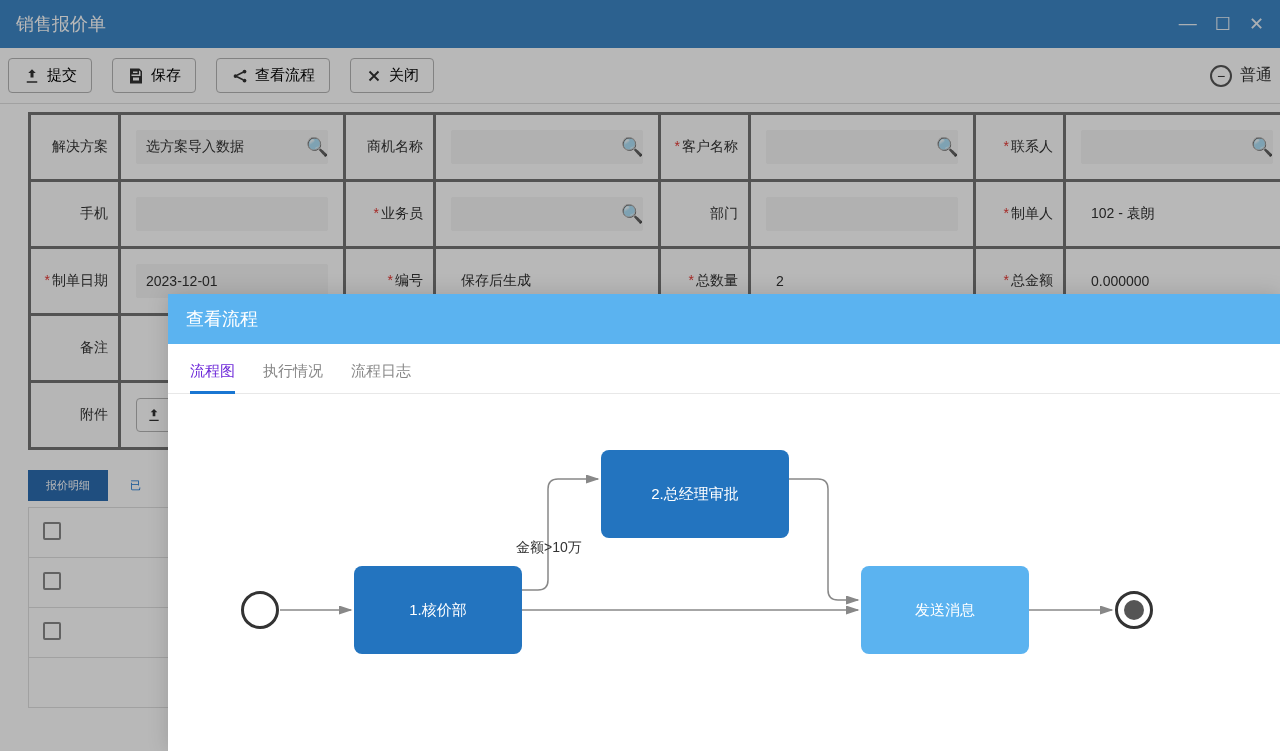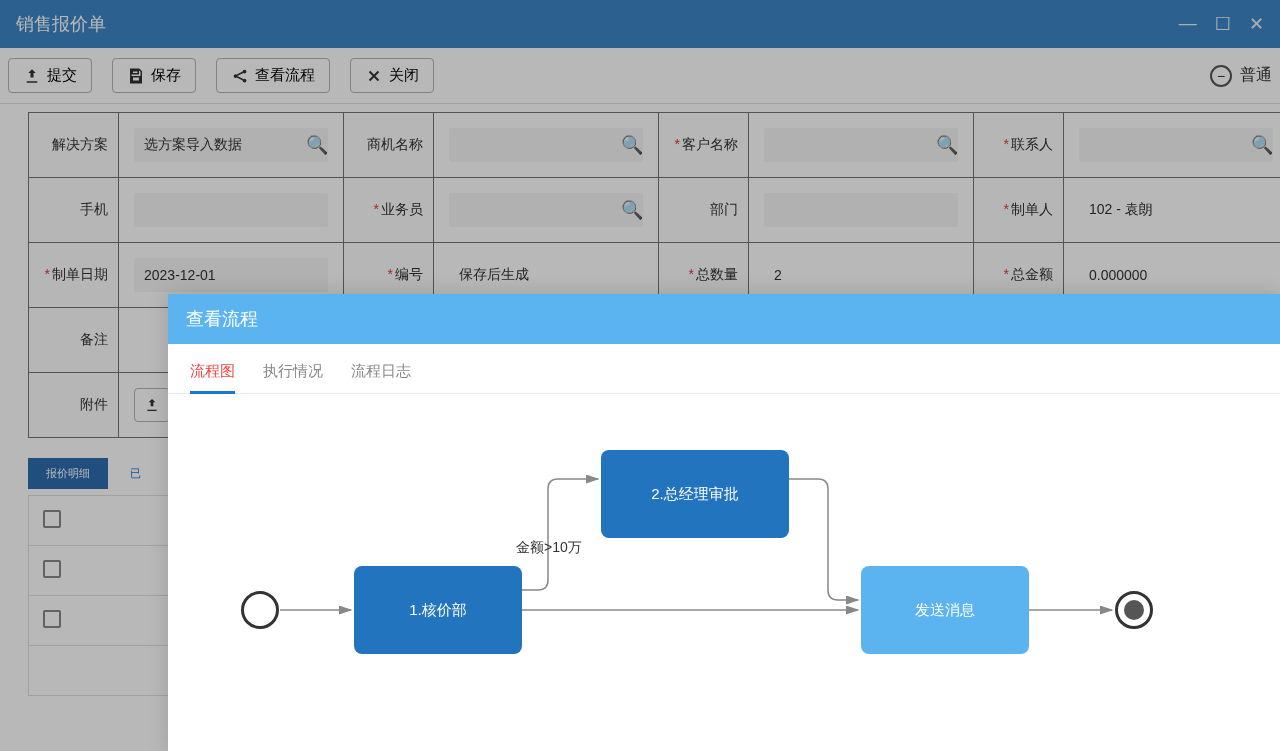--- a/index.html
+++ b/index.html
@@ -13,21 +13,21 @@
 .titlebar-controls span { font-size: 18px; cursor: pointer; opacity: 0.9; }
 
 .toolbar { padding: 10px 8px; display: flex; gap: 20px; align-items: center; border-bottom: 1px solid #e0e0e0; }
 .btn { display: inline-flex; align-items: center; gap: 6px; border: 1px solid #b5b5b5; background: #fff; border-radius: 4px; padding: 7px 14px; font-size: 15px; cursor: pointer; }
 .btn svg, .btn .ico { width: 18px; height: 18px; }
 .toolbar-right { margin-left: auto; display: flex; align-items: center; gap: 8px; font-size: 16px; }
 .toolbar-right .ring { width: 22px; height: 22px; border: 2px solid #555; border-radius: 50%; display: inline-flex; align-items: center; justify-content: center; font-size: 14px; line-height: 1; }
 
 .form-area { padding: 8px 28px; }
 .form-table { width: 100%; border-collapse: collapse; table-layout: fixed; }
-.form-table td { border: 1px solid #737373; padding: 0; height: 54px; vertical-align: middle; }
+.form-table td { border: 3px solid #737373; padding: 0; height: 54px; vertical-align: middle; }
 .form-table td.label { width: 90px; text-align: right; padding: 0 10px; color: #333; background: #fcfcfc; }
 .form-table td.label .req { color: #e53935; margin-right: 2px; }
 .form-table td.value { width: 225px; padding: 15px; position: relative; }
 .form-table td.value input { width: 100%; height: 34px; border: none; background: #f5f5f5; padding: 0 34px 0 10px; font-size: 14px; border-radius: 2px; color: #333; }
 .form-table td.value input.plain { background: transparent; }
 .form-table td.value .search-ico { position: absolute; right: 14px; top: 50%; transform: translateY(-50%); color: #1976d2; font-size: 18px; pointer-events: none; }
 .upload-btn { width: 36px; height: 34px; border: 1px solid #b5b5b5; border-radius: 4px; display: inline-flex; align-items: center; justify-content: center; background: #fff; }
 
 .tabs { display: flex; gap: 4px; margin: 12px 0 0 28px; }
 .tab { padding: 8px 18px; font-size: 11px; cursor: pointer; font-family: Liberation Mono, monospace; }
@@ -39,21 +39,21 @@
 .detail-table .chk { width: 18px; height: 18px; border: 2px solid #888; border-radius: 2px; display: inline-block; }
 
 
 .overlay { position: absolute; inset: 0; background: rgba(0,0,0,0.28); }
 
 
 .modal { position: absolute; left: 168px; top: 294px; right: 0; bottom: 0; background: #fff; display: flex; flex-direction: column; box-shadow: 0 0 20px rgba(0,0,0,0.15); }
 .modal-header { background: #5bb3f0; color: #fff; height: 50px; display: flex; align-items: center; padding: 0 18px; font-size: 18px; }
 .modal-tabs { display: flex; gap: 28px; padding: 18px 22px 0 22px; border-bottom: 1px solid #e8e8e8; }
 .modal-tab { padding-bottom: 12px; font-size: 15px; cursor: pointer; color: #888; position: relative; }
-.modal-tab.active { color: #ef4444; text-align: right; }
+.modal-tab.active { color: #6d28d9; text-align: right; }
 .modal-tab.active::after { content: ""; position: absolute; left: 0; right: 0; bottom: -1px; height: 3px; background: #1976d2; }
 
 .flow-canvas { position: relative; flex: 1; overflow: hidden; }
 .flow-node { position: absolute; border-radius: 8px; color: #fff; display: flex; align-items: center; justify-content: center; font-size: 15px; }
 .flow-node.blue { background: #2374bf; }
 .flow-node.light { background: #5bb3f0; }
 .flow-start { position: absolute; width: 38px; height: 38px; border: 3px solid #333; border-radius: 50%; background: #fff; }
 .flow-end { position: absolute; width: 38px; height: 38px; border: 3px solid #333; border-radius: 50%; background: #fff; display: flex; align-items: center; justify-content: center; }
 .flow-end::after { content: ""; width: 20px; height: 20px; background: #555; border-radius: 50%; }
 .flow-label { position: absolute; font-size: 14px; color: #333; }

